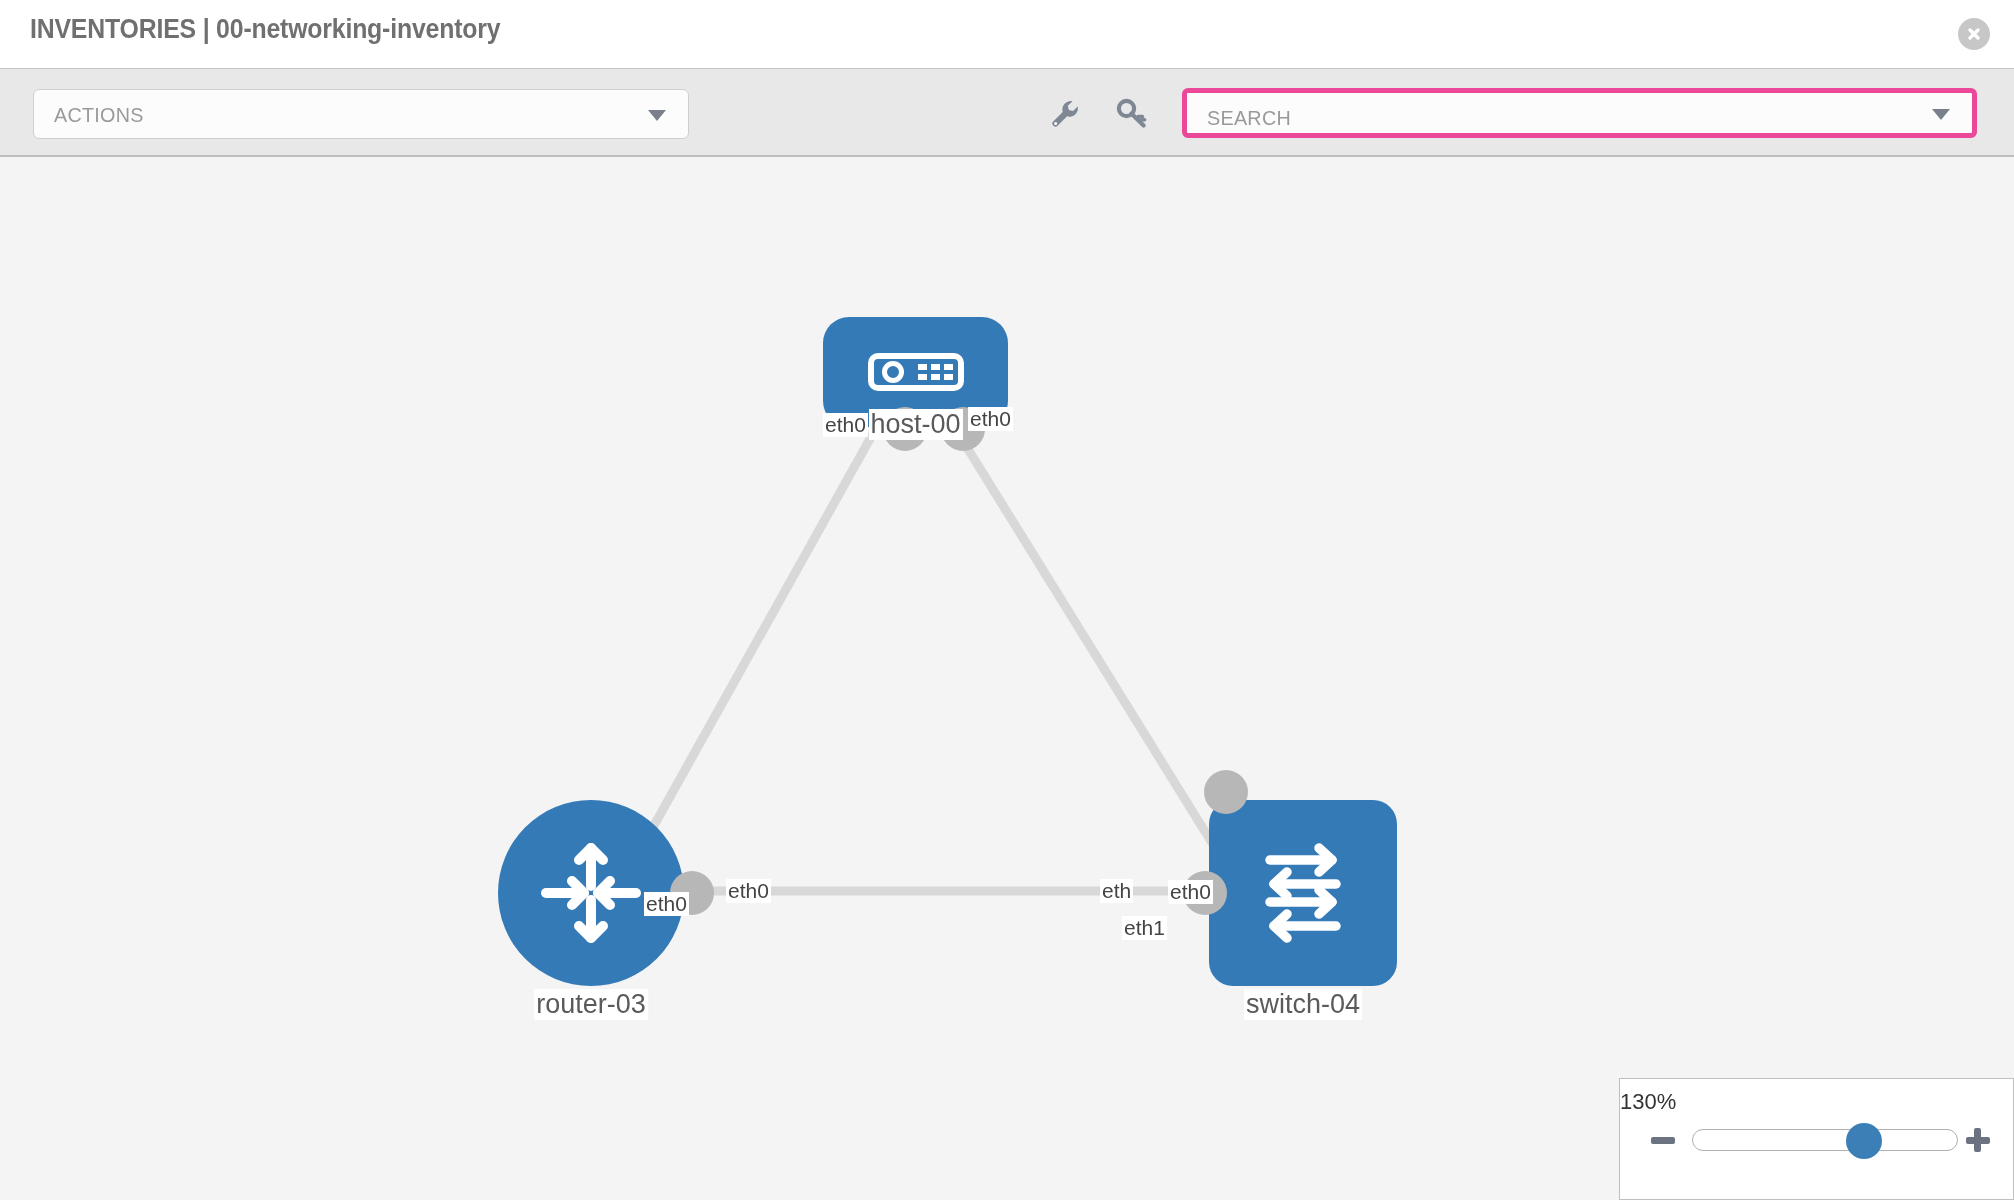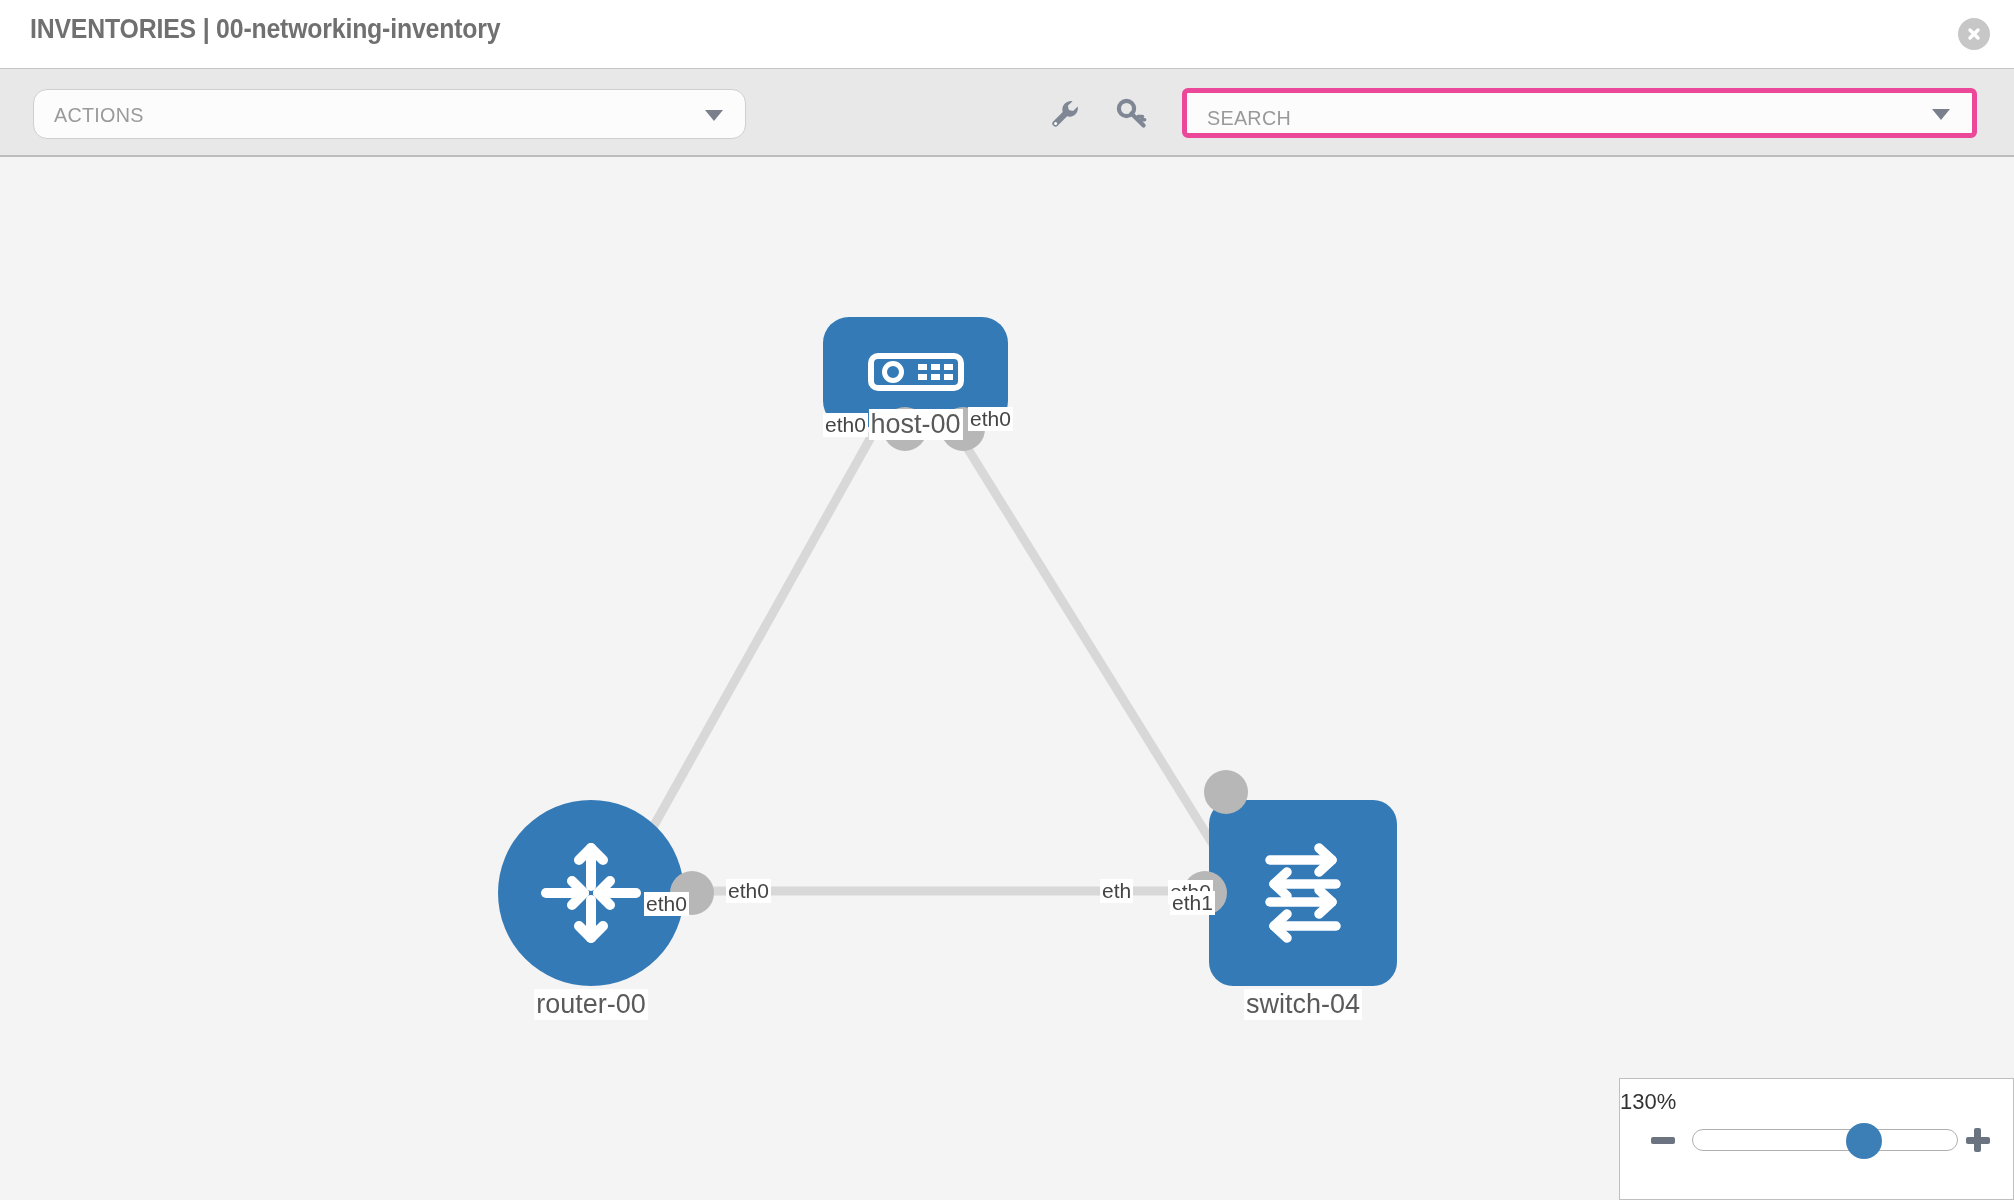--- a/index.html
+++ b/index.html
@@ -59,24 +59,24 @@
     left: 0; top: 68px;
     width: 2014px; height: 89px;
     background: #e8e8e8;
     border-top: 1px solid #c4c4c4;
     border-bottom: 2px solid #bdbdbd;
   }
 
   .actions-select {
     position: absolute;
     left: 33px; top: 20px;
-    width: 713px; height: 50px;
+    width: 656px; height: 50px;
     background: #fcfcfc;
     border: 1px solid #cfcfcf;
-    border-radius: 14px;
+    border-radius: 6px;
     cursor: pointer;
   }
   .actions-label {
     position: absolute;
     left: 20px; top: 13px;
     font-size: 21px;
     color: #9a9a9a;
     letter-spacing: 0.3px;
     transform: scaleX(0.94);
     transform-origin: left center;
@@ -328,21 +328,21 @@
             <path d="M47 92 L59 104 L71 92"></path>
 
             <path d="M14 59 L52 59"></path>
             <path d="M40 47 L52 59 L40 71"></path>
 
             <path d="M104 59 L66 59"></path>
             <path d="M78 47 L66 59 L78 71"></path>
           </g>
         </svg>
       </div>
-      <div class="node-label">router-00</div>
+      <div class="node-label">router-03</div>
     </div>
 
     <div class="node node-switch" style="left:1209px; top:643px;">
       <div class="port" style="left:-5px; top:-30px;"></div>
       <div class="port" style="left:-26px; top:71px;"></div>
       <div class="node-shape">
         <svg width="118" height="118" viewBox="0 0 118 118">
           <g stroke="#ffffff" stroke-width="9.5" stroke-linecap="round" stroke-linejoin="round" fill="none">
 
             <path d="M26 26 L88 26"></path>
@@ -360,21 +360,21 @@
         </svg>
       </div>
       <div class="node-label">switch-04</div>
     </div>
 
     <div class="iface-label" style="left:644px; top:735px;">eth0</div>
     <div class="iface-label" style="left:1168px; top:723px;">eth0</div>
 
     <div class="iface-label" style="left:726px; top:722px;">eth0</div>
     <div class="iface-label" style="left:1100px; top:722px;">eth</div>
-    <div class="iface-label" style="left:1122px; top:734px;margin-left:48px;">eth1</div>
+    <div class="iface-label" style="left:1122px; top:759px;">eth1</div>
 
   </div>
 
   <div class="zoom-panel">
     <div class="zoom-value">130%</div>
 
     <div class="zoom-minus">
       <div class="bar-h"></div>
     </div>
 

